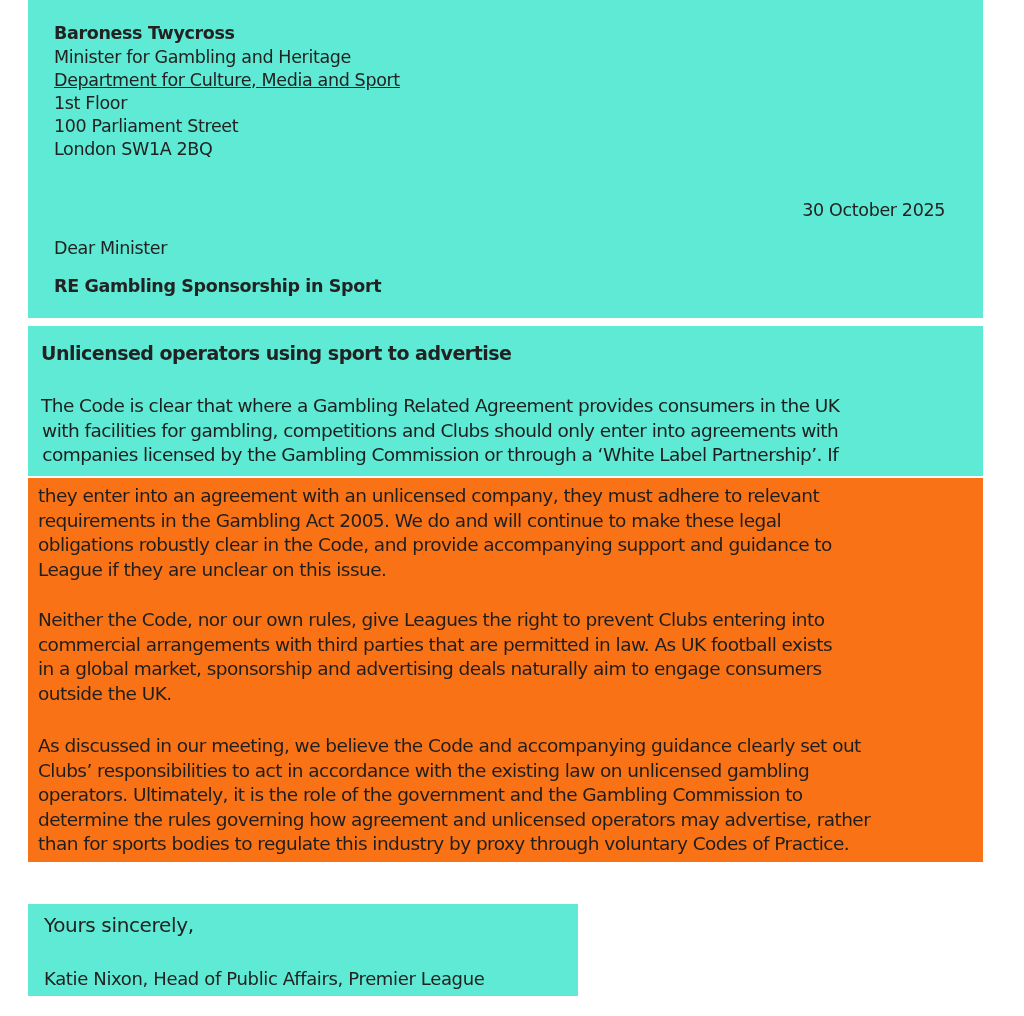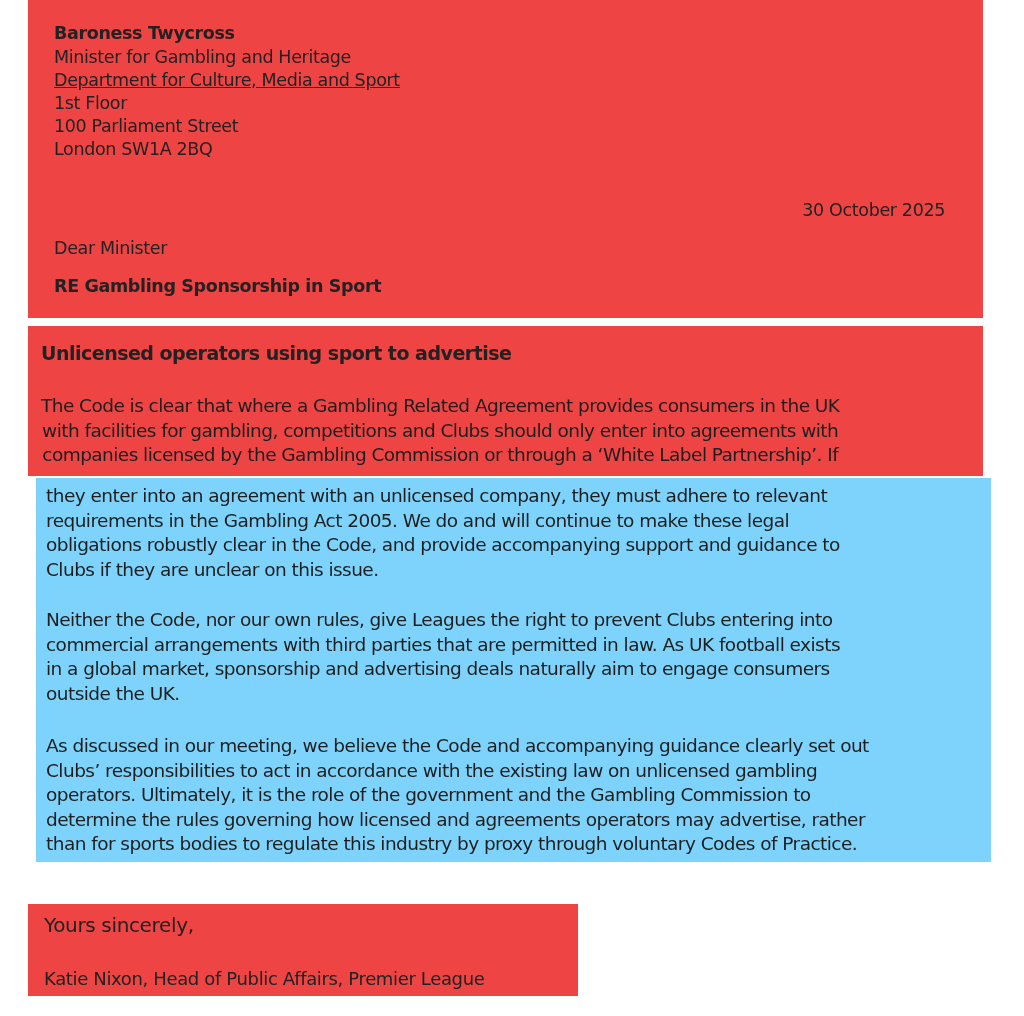--- a/index.html
+++ b/index.html
@@ -10,21 +10,21 @@
     body {
       width: 1024px;
       height: 1016px;
       position: relative;
       overflow: hidden;
       font-family: "DejaVu Sans", "Liberation Sans", sans-serif;
       color: #1f1f1f;
     }
     .panel {
       position: absolute;
-      background: #ef4444;
+      background: #5eead4;
     }
     .txt {
       position: absolute;
       white-space: nowrap;
       font-size: 17.5px;
       line-height: 23px;
       letter-spacing: -0.35px;
       color: #222222;
     }
     .bold { font-weight: bold; }
@@ -58,40 +58,40 @@
 <div class="panel" style="left:28px; top:326px; width:955px; height:150px;">
   <div class="txt bold" style="left:13px; top:16px; font-size:19px; letter-spacing:-0.5px;">Unlicensed operators using sport to advertise</div>
 
   <div class="body-line" style="left:13px; top:68px;text-align:center;">
     <div>The Code is clear that where a Gambling Related Agreement provides consumers in the UK</div>
     <div>with facilities for gambling, competitions and Clubs should only enter into agreements with</div>
     <div>companies licensed by the Gambling Commission or through a ‘White Label Partnership’. If</div>
   </div>
 </div>
 
-<div class="panel" style="left:36px; top:478px; width:955px; height:384px; background:#7dd3fc;">
+<div class="panel" style="left:28px; top:478px; width:955px; height:384px; background:#f97316;">
   <div class="body-line" style="left:10px; top:6px;">
     <div>they enter into an agreement with an unlicensed company, they must adhere to relevant</div>
     <div>requirements in the Gambling Act 2005. We do and will continue to make these legal</div>
     <div>obligations robustly clear in the Code, and provide accompanying support and guidance to</div>
-    <div>Clubs if they are unclear on this issue.</div>
+    <div>League if they are unclear on this issue.</div>
   </div>
 
   <div class="body-line" style="left:10px; top:130px;">
     <div>Neither the Code, nor our own rules, give Leagues the right to prevent Clubs entering into</div>
     <div>commercial arrangements with third parties that are permitted in law. As UK football exists</div>
     <div>in a global market, sponsorship and advertising deals naturally aim to engage consumers</div>
     <div>outside the UK.</div>
   </div>
 
   <div class="body-line" style="left:10px; top:256px;">
     <div>As discussed in our meeting, we believe the Code and accompanying guidance clearly set out</div>
     <div>Clubs’ responsibilities to act in accordance with the existing law on unlicensed gambling</div>
     <div>operators. Ultimately, it is the role of the government and the Gambling Commission to</div>
-    <div>determine the rules governing how licensed and agreements operators may advertise, rather</div>
+    <div>determine the rules governing how agreement and unlicensed operators may advertise, rather</div>
     <div>than for sports bodies to regulate this industry by proxy through voluntary Codes of Practice.</div>
   </div>
 </div>
 
 <div class="panel" style="left:28px; top:904px; width:550px; height:92px;">
   <div class="txt" style="left:16px; top:10px; font-size:20px;">Yours sincerely,</div>
   <div class="txt" style="left:16px; top:63px; font-size:18px;">Katie Nixon, Head of Public Affairs, Premier League</div>
 </div>
 
 </body></html>

